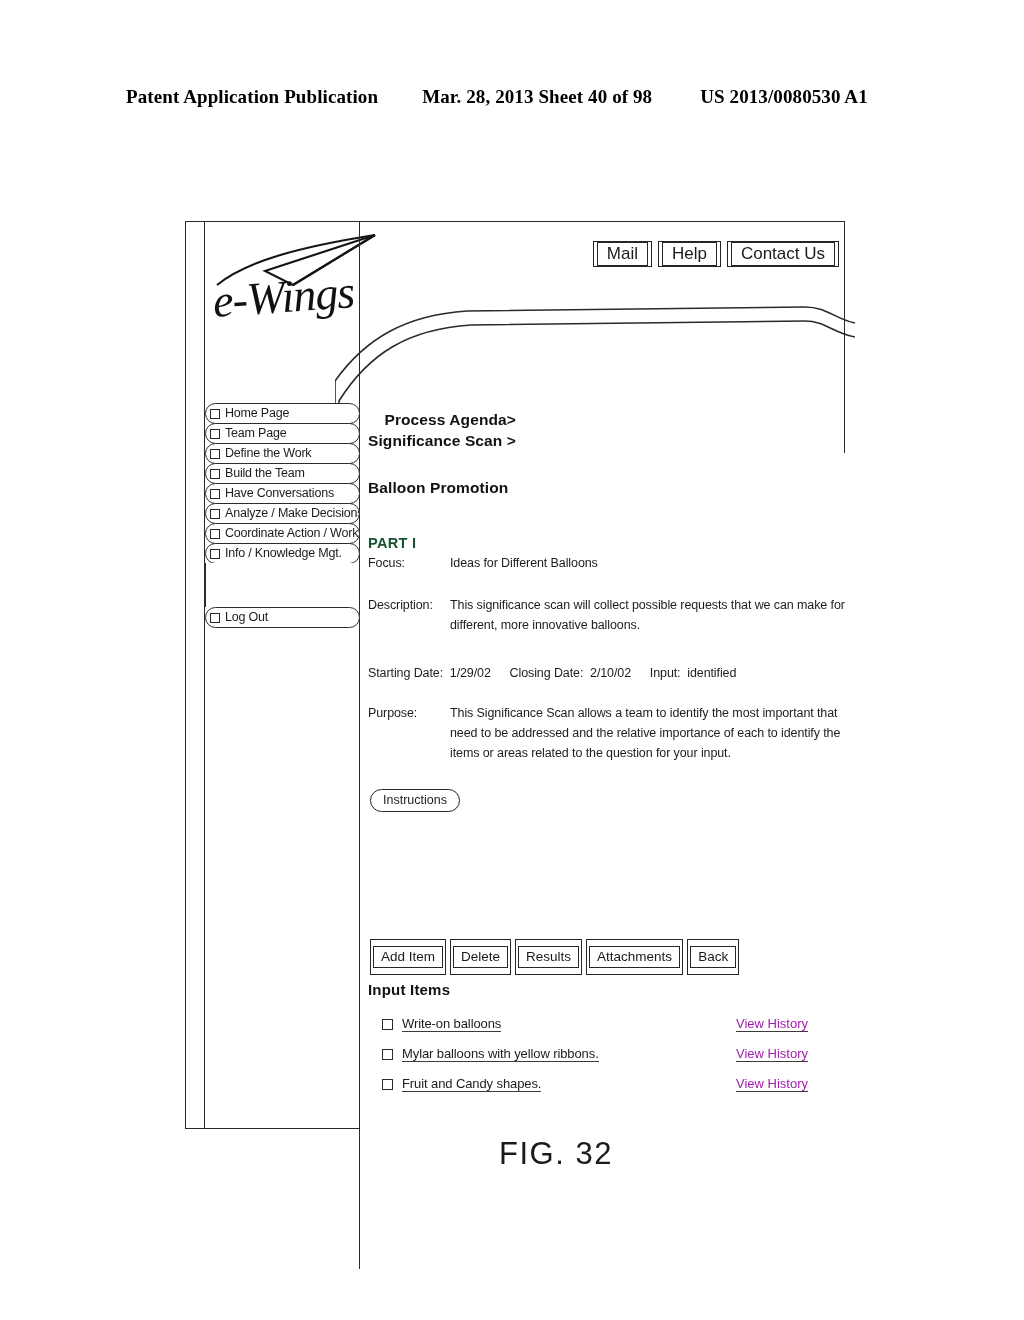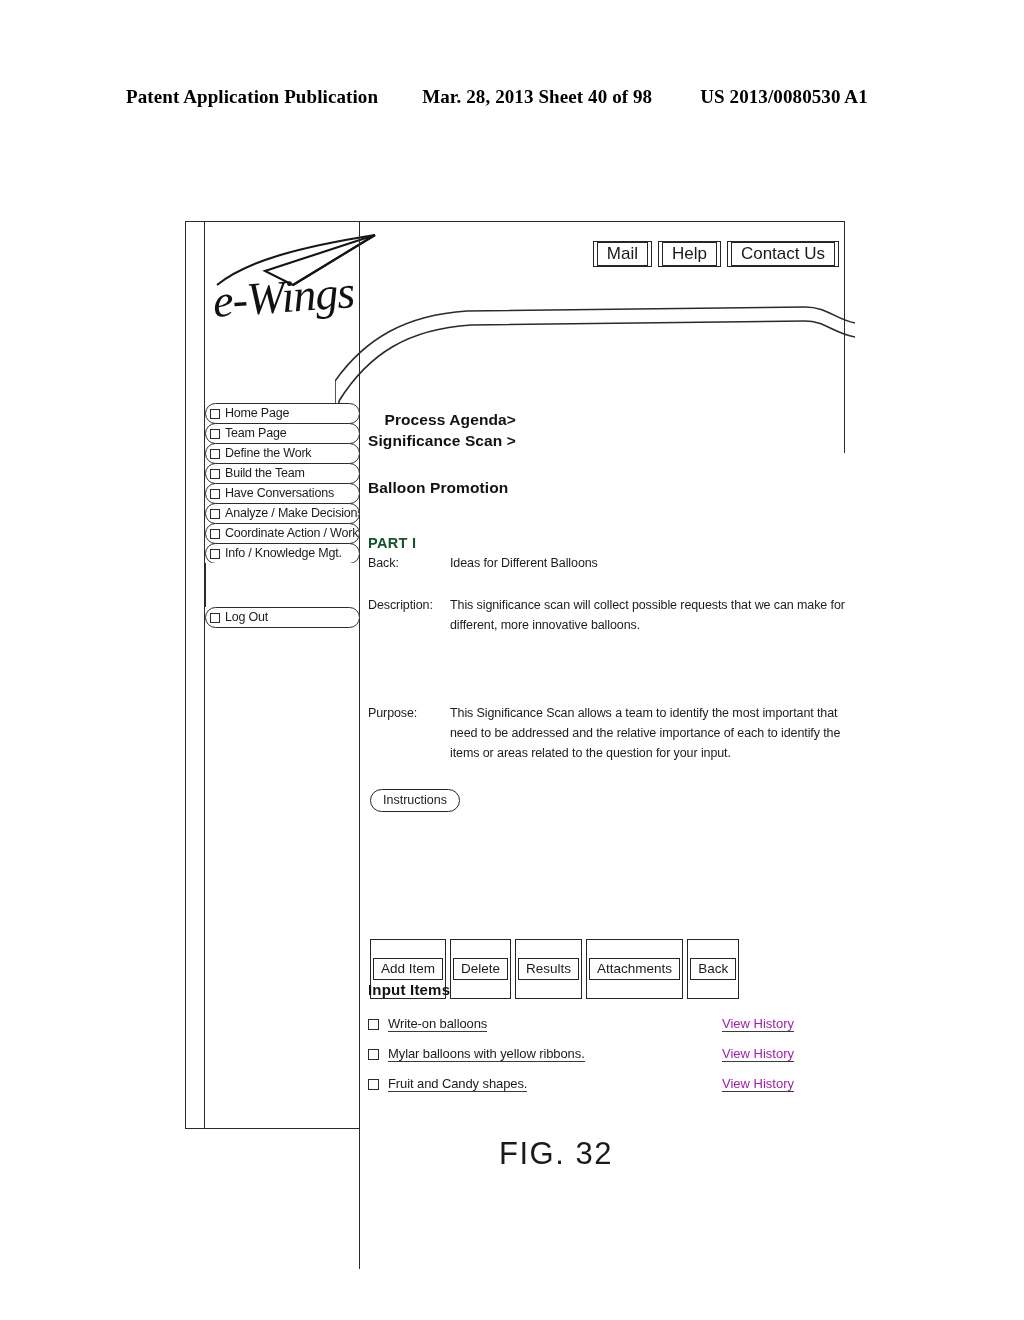--- a/index.html
+++ b/index.html
@@ -315,21 +315,21 @@
   
   .action-bar {
     position: absolute;
     left: 9px;
     top: 718px;
     display: flex;
     gap: 4px;
   }
   .act-btn {
     border: 1.3px solid #262626;
-    padding: 18px 2px;
+    padding: 6px 2px;
     background: #fff;
   }
   .act-btn-inner {
     border: 1.3px solid #262626;
     padding: 1px 7px 2px;
     font-size: 13.5px;
     line-height: 17px;
     color: #1a1a1a;
     white-space: nowrap;
   }
@@ -340,21 +340,21 @@
     left: 7px;
     top: 760px;
     font-size: 15px;
     font-weight: bold;
     color: #121212;
     letter-spacing: 0.2px;
     text-align: center;
   }
   .items-list {
     position: absolute;
-    left: 7px;
+    left: 21px;
     top: 788px;
     width: 470px;
   }
   .item-row {
     display: flex;
     align-items: center;
     height: 30px;
   }
   .item-check {
     width: 11px;
@@ -490,29 +490,39 @@
     <div class="breadcrumb">
       <div>Process Agenda&gt;</div>
       <div>Significance Scan &gt;</div>
     </div>
 
     <div class="doc-title">Balloon Promotion</div>
 
     <div class="part-label">PART I</div>
 
     <div class="field-row" style="top:332px;">
-      <div class="field-key">Back:</div>
+      <div class="field-key">Focus:</div>
       <div class="field-val">Ideas for Different Balloons</div>
     </div>
 
     <div class="field-row" style="top:374px;">
       <div class="field-key">Description:</div>
       <div class="field-val">This significance scan will collect possible requests that we can make for different, more innovative balloons.</div>
     </div>
 
+    <div class="dates-row" style="top:442px;">
+      <span>Starting Date:</span>
+      <span>&nbsp;</span><span>1/29/02</span>
+      <span class="gap"></span>
+      <span>Closing Date:</span>
+      <span>&nbsp;</span><span>2/10/02</span>
+      <span class="gap"></span>
+      <span>Input:</span>
+      <span>&nbsp;</span><span>identified</span>
+    </div>
 
     <div class="field-row" style="top:482px;">
       <div class="field-key">Purpose:</div>
       <div class="field-val">This Significance Scan allows a team to identify the most important that need to be addressed and the relative importance of each to identify the items or areas related to the question for your input.</div>
     </div>
 
     <div class="instructions-btn">Instructions</div>
 
 
     <div class="action-bar">

